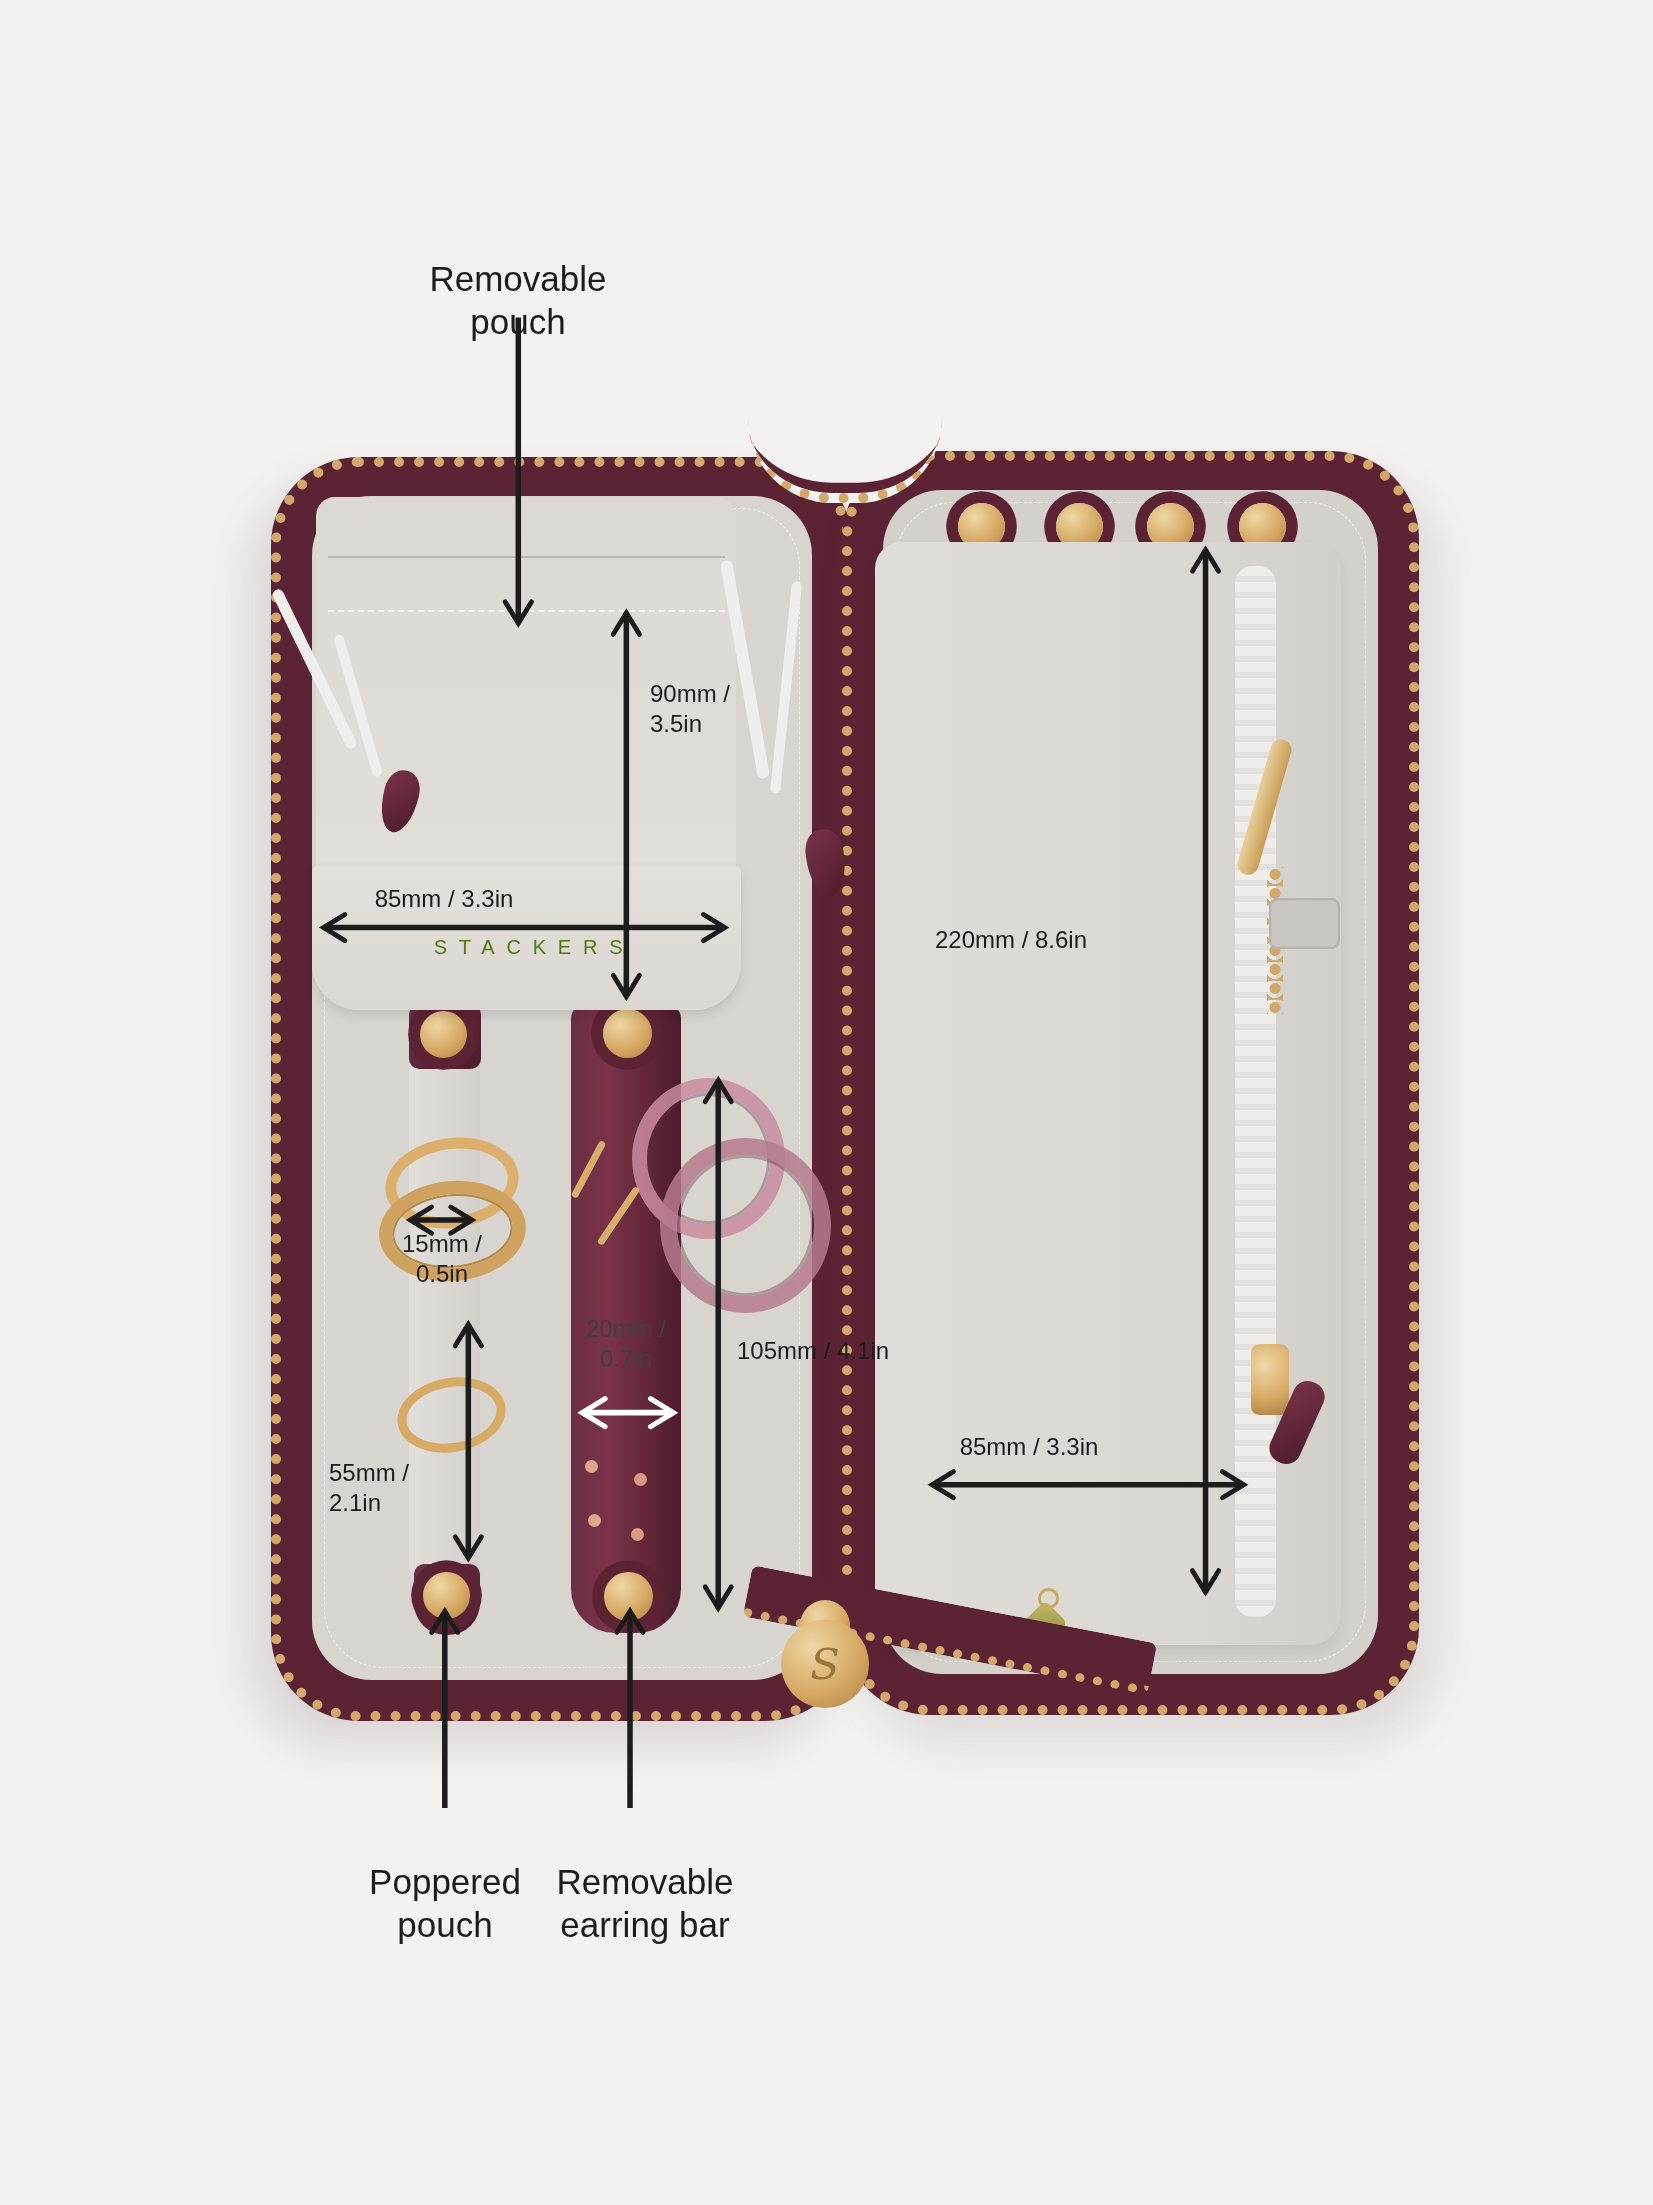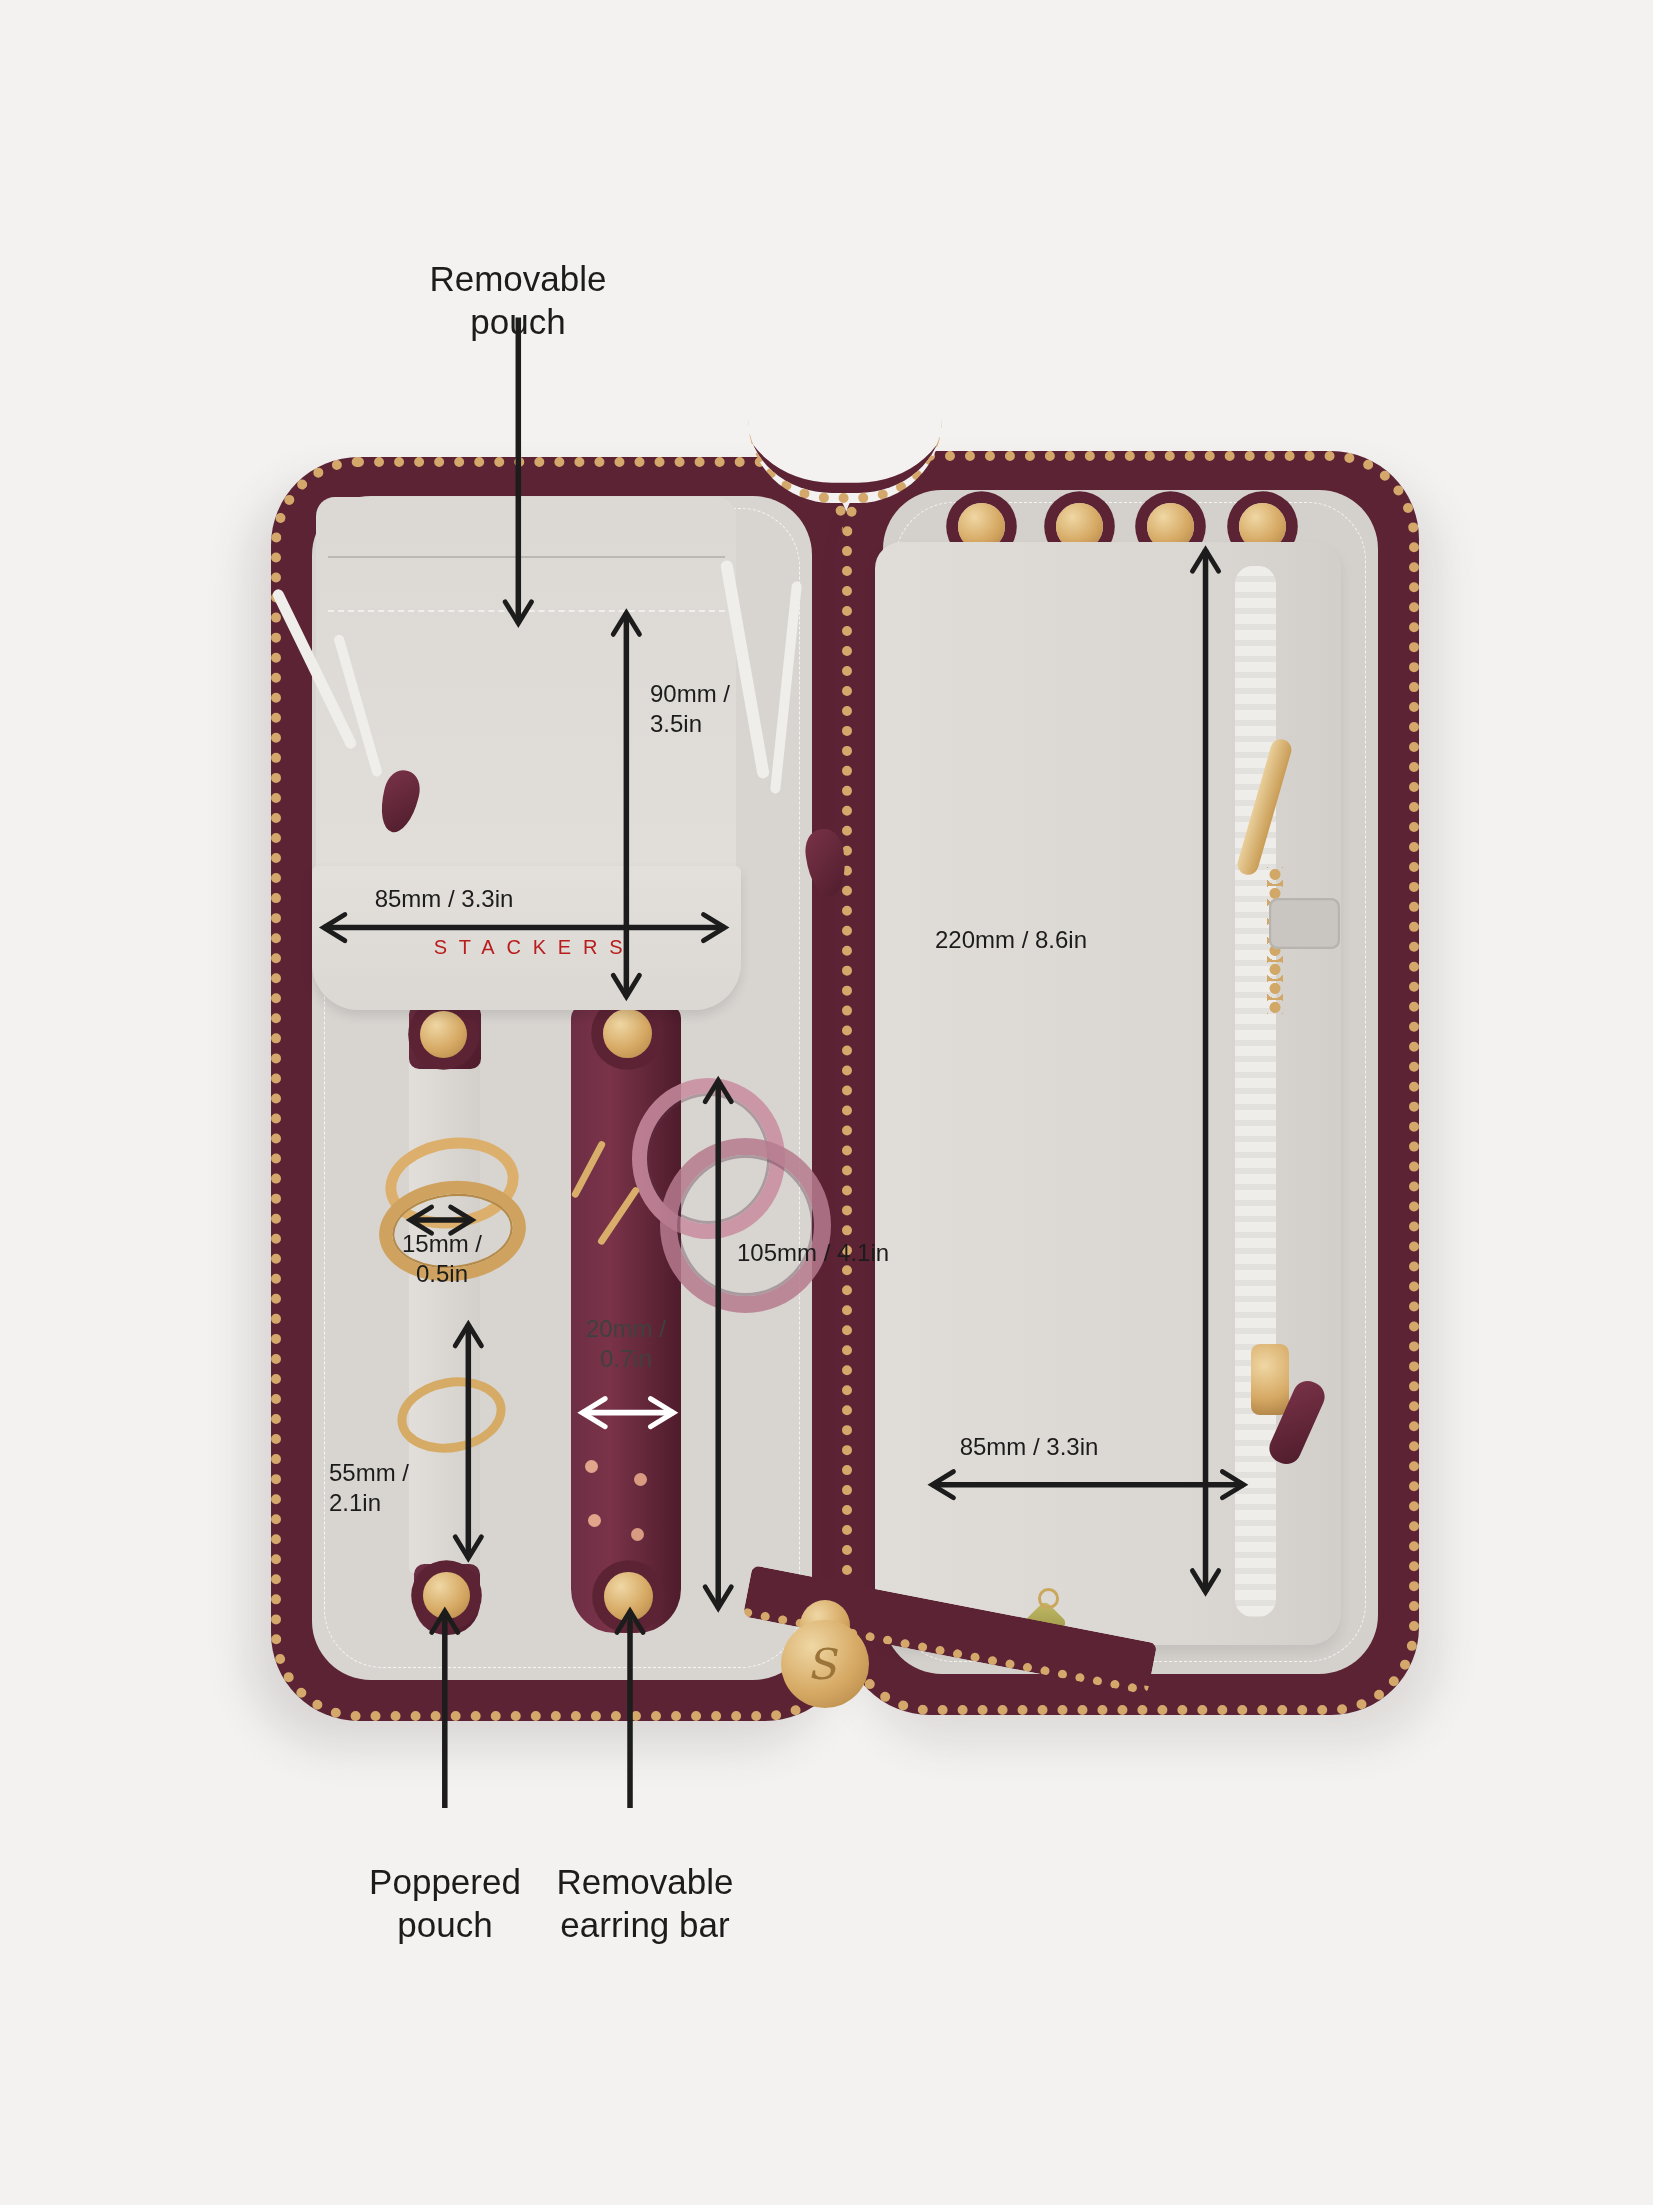--- a/index.html
+++ b/index.html
@@ -37,21 +37,21 @@
     </div>
   </div>
 
   <div class="abs" style="left:316px;top:497px;width:420px;height:372px;background:linear-gradient(180deg,#dcd9d5,#e1dedA);
               border-radius:19px 19px 0 0;z-index:2;"></div>
   <div class="dashseam" style="left:328px;top:610px;width:397px;"></div>
   <div class="seamline" style="left:328px;top:556px;width:397px;"></div>
   <div class="abs" style="left:312px;top:866px;width:429px;height:144px;background:linear-gradient(180deg,#e3e0dc,#dbd8d4);
               border-radius:5.9px 5.9px 47px 47px;box-shadow:0 5.9px 10.3px rgba(0,0,0,.10);z-index:4;"></div>
   <div class="lbl" style="left:534px;top:935px;transform:translateX(-50%);font-size:20px;letter-spacing:11.8px;
-             color:#b91c1c;z-index:6;">STACKERS</div>
+             color:#4d7c0f;z-index:6;">STACKERS</div>
 
   <div class="cord" style="left:309px;top:581px;width:11px;height:176px;transform:rotate(-26deg);"></div>
   <div class="cord" style="left:353px;top:632px;width:10.3px;height:147px;transform:rotate(-16deg);"></div>
   <div class="teardrop" style="left:382px;top:770px;width:35px;height:63px;transform:rotate(14deg);"></div>
   <div class="cord" style="left:739px;top:559px;width:11.8px;height:221px;transform:rotate(-10deg);"></div>
   <div class="cord" style="left:781px;top:581px;width:10.3px;height:213px;transform:rotate(6deg);"></div>
   <div class="teardrop" style="left:807px;top:829px;width:38px;height:68px;transform:rotate(-8deg);"></div>
 
   <div class="abs" style="left:409px;top:1022px;width:71px;height:551px;background:linear-gradient(90deg,#e2dfdb,#d3d0cc);
               border-radius:4.4px;z-index:2;"></div>
@@ -159,21 +159,21 @@
   <div class="lbl center big" style="left:518px;top:221px;">Removable
 pouch</div>
   <div class="lbl" style="left:650px;top:679px;">90mm /
 3.5in</div>
   <div class="lbl center" style="left:444px;top:884px;">85mm / 3.3in</div>
   <div class="lbl center" style="left:1011px;top:925px;">220mm / 8.6in</div>
   <div class="lbl center" style="left:442px;top:1229px;">15mm /
 0.5in</div>
   <div class="lbl center white" style="left:626px;top:1314px;">20mm /
 0.7in</div>
-  <div class="lbl" style="left:737px;top:1238px;">105mm / 4.1in</div>
+  <div class="lbl" style="left:737px;top:1336px;">105mm / 4.1in</div>
   <div class="lbl" style="left:329px;top:1458px;">55mm /
 2.1in</div>
   <div class="lbl center" style="left:1029px;top:1432px;">85mm / 3.3in</div>
   <div class="lbl center big" style="left:445px;top:1824px;">Poppered
 pouch</div>
   <div class="lbl center big" style="left:645px;top:1824px;">Removable
 earring bar</div>
 
 </div>
 

